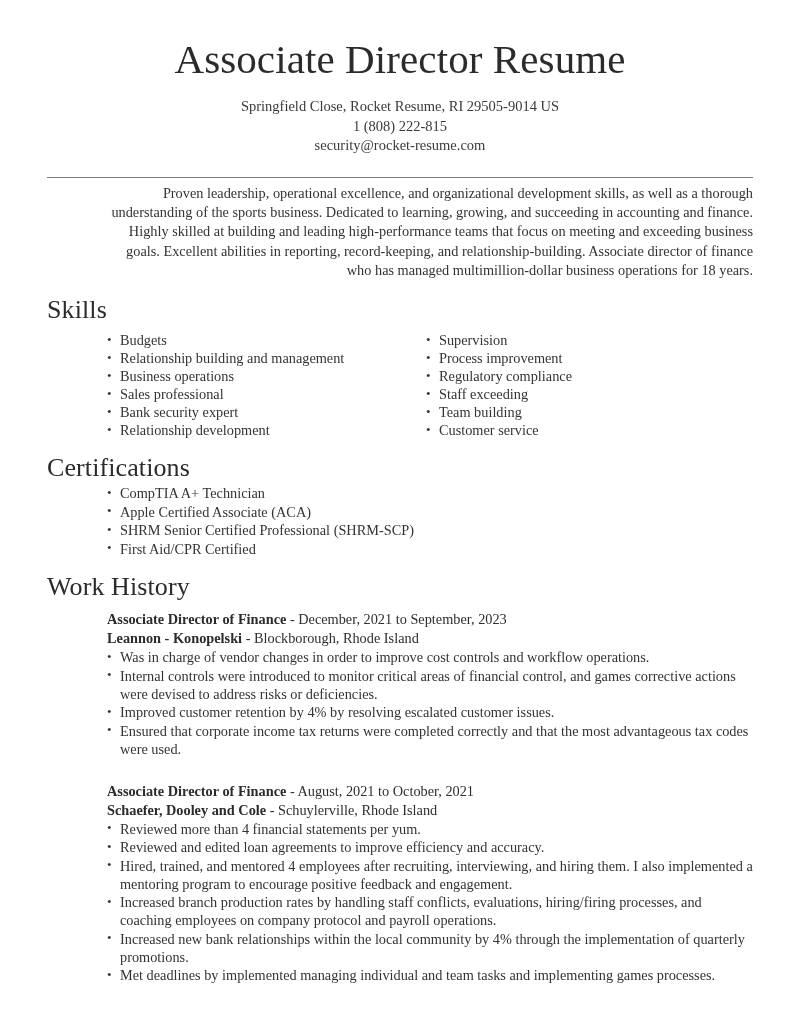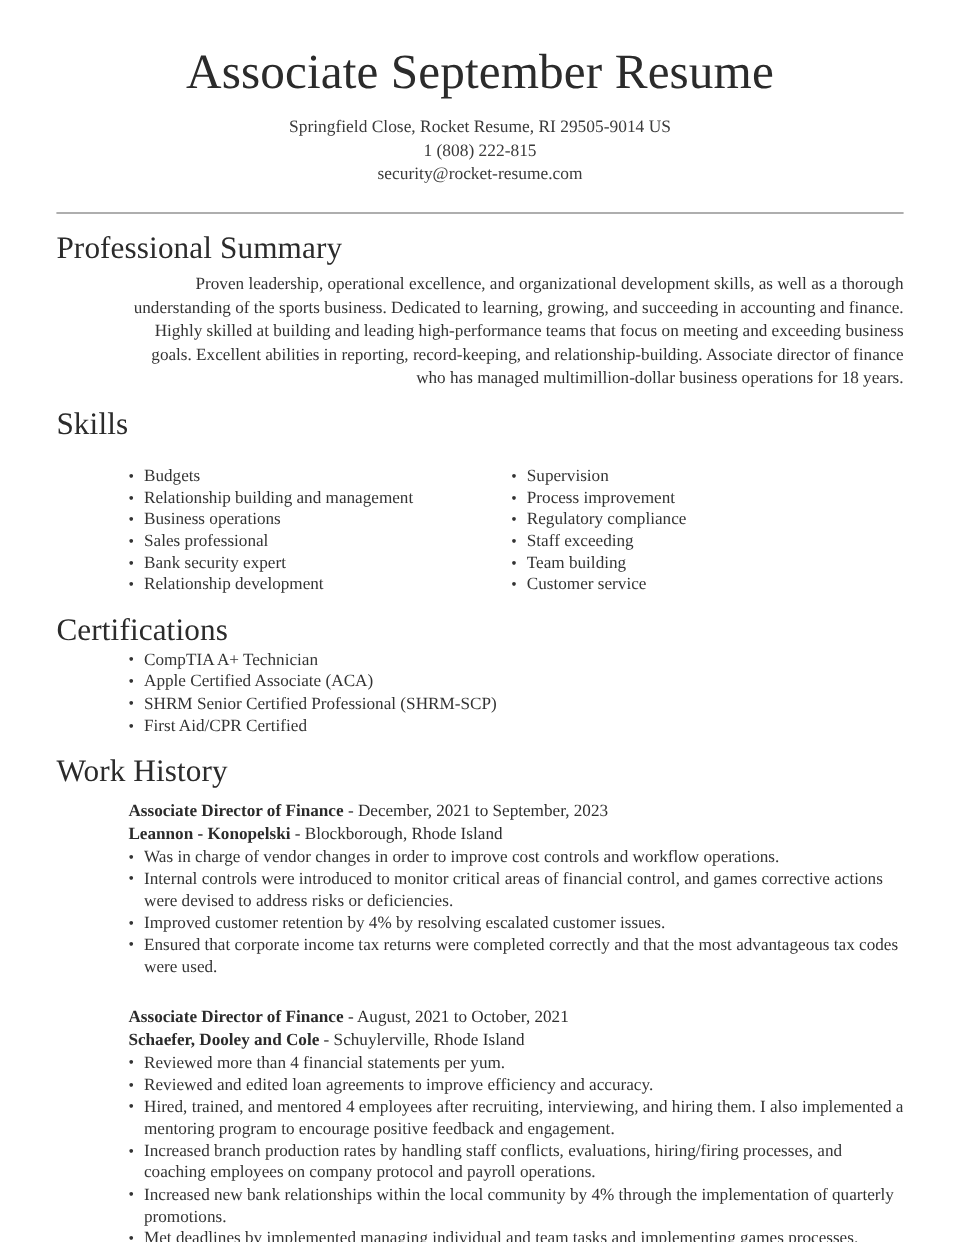--- a/index.html
+++ b/index.html
@@ -93,21 +93,21 @@
     position: absolute;
     left: 0;
     top: -0.5px;
     font-size: 13px;
     color: #333333;
     line-height: 18px;
   }
 
   .skills-grid {
     display: flex;
-    margin-top: 18px;
+    margin-top: 6px;
   }
   .skills-col {
     width: 319px;
     flex: 0 0 319px;
   }
   .skills-col > ul.bullets > li {
     line-height: 18px;
     margin-bottom: 0px;
   }
 
@@ -142,31 +142,30 @@
     margin-bottom: 0.5px;
     max-width: 646px;
   }
 </style>
 </head>
 <body>
 
 <div class="page">
 
   <div>
-    <h1 class="resume-title">Associate September Resume</h1>
+    <h1 class="resume-title">Associate Director Resume</h1>
     <div class="contact-block">
       <div class="contact-line">Springfield Close, Rocket Resume, RI 29505-9014 US</div>
       <div class="contact-line">1 (808) 222-815</div>
       <div class="contact-line">security@rocket-resume.com</div>
     </div>
     <hr class="divider">
   </div>
 
   <div class="section">
-    <h2 class="section-heading">Professional Summary</h2>
     <div class="section-body">
       <p class="summary-text">Proven leadership, operational excellence, and organizational development skills, as well as a thorough understanding of the sports business. Dedicated to learning, growing, and succeeding in accounting and finance. Highly skilled at building and leading high-performance teams that focus on meeting and exceeding business goals. Excellent abilities in reporting, record-keeping, and relationship-building. Associate director of finance who has managed multimillion-dollar business operations for 18 years.</p>
     </div>
   </div>
 
   <div class="section">
     <h2 class="section-heading">Skills</h2>
     <div class="section-body">
       <div class="skills-grid">
         <div class="skills-col">

